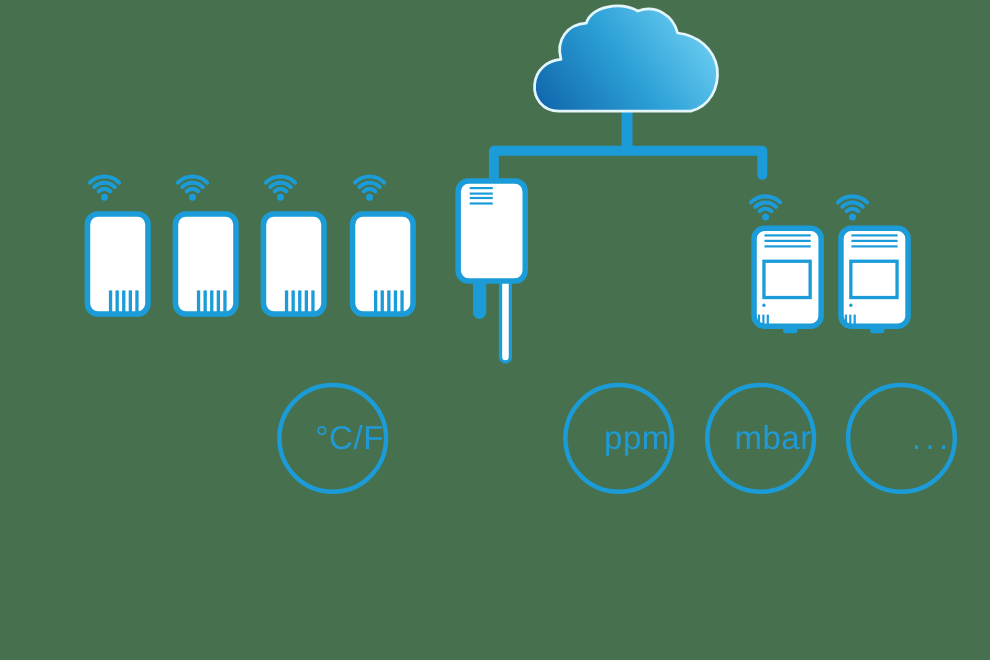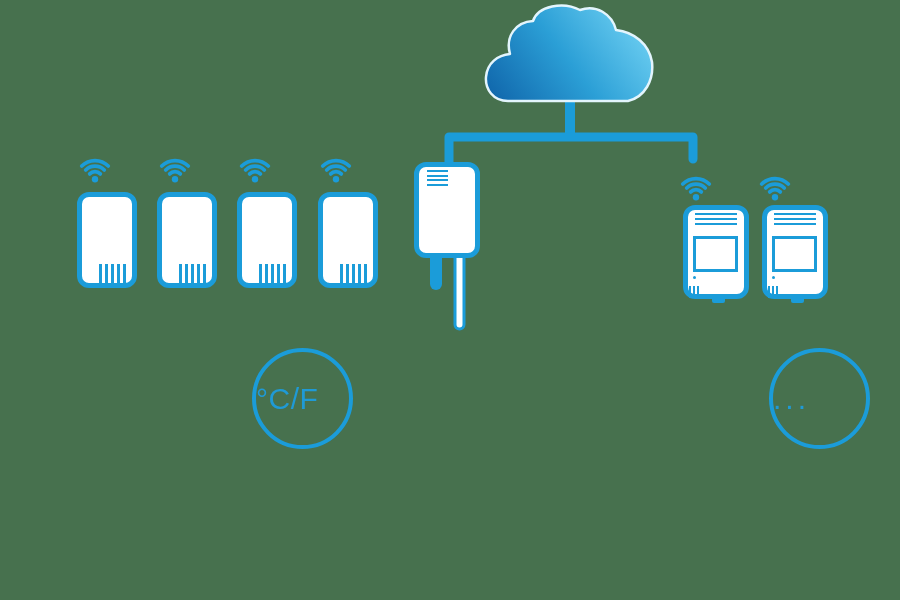--- a/index.html
+++ b/index.html
@@ -51,21 +51,21 @@
   
   .wifi{position:absolute;z-index:2;width:34px;height:30px;}
 
   
   .unit{
     position:absolute;top:348px;
     box-sizing:border-box;
     width:101px;height:101px;
     border:4px solid var(--blue);
     border-radius:50%;
-    display:flex;align-items:center;justify-content:flex-start;
+    display:flex;align-items:center;justify-content:flex-end;
     color:#1f9ad6;
     font-size:30px;
     letter-spacing:0.5px;
     z-index:2;
   }
 </style>
 </head>
 <body>
 
 <div class="stage">
@@ -217,17 +217,23 @@
         <i></i>
         <i></i>
         <i></i>
       </span>
     <span class="foot"></span>
   </div>
 
   <div class="unit" style="left:252px">
     <span>°C/F</span>
   </div>
+  <div class="unit" style="left:512px">
+    <span>ppm</span>
+  </div>
+  <div class="unit" style="left:641px">
+    <span>mbar</span>
+  </div>
   <div class="unit" style="left:769px">
     <span style="letter-spacing:4px">...</span>
   </div>
 
 </div>
 
 </body></html>

